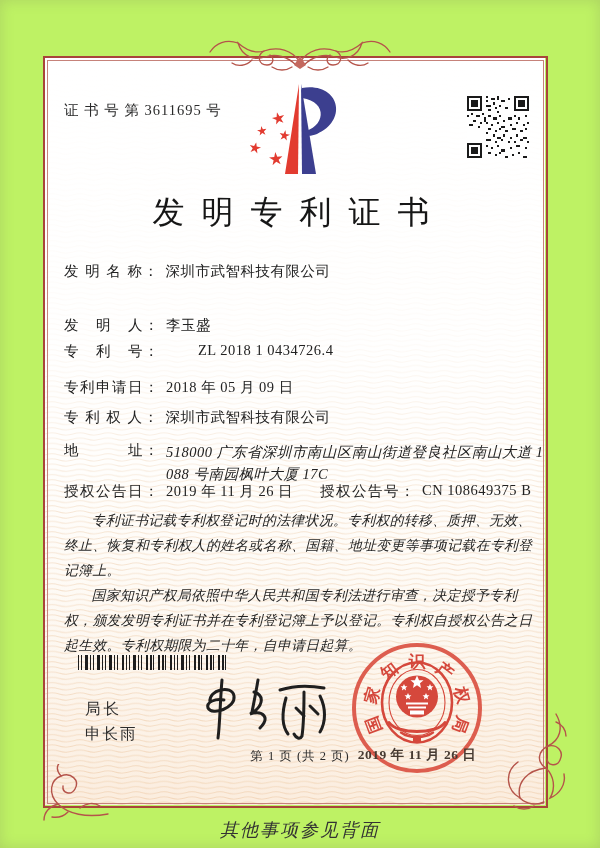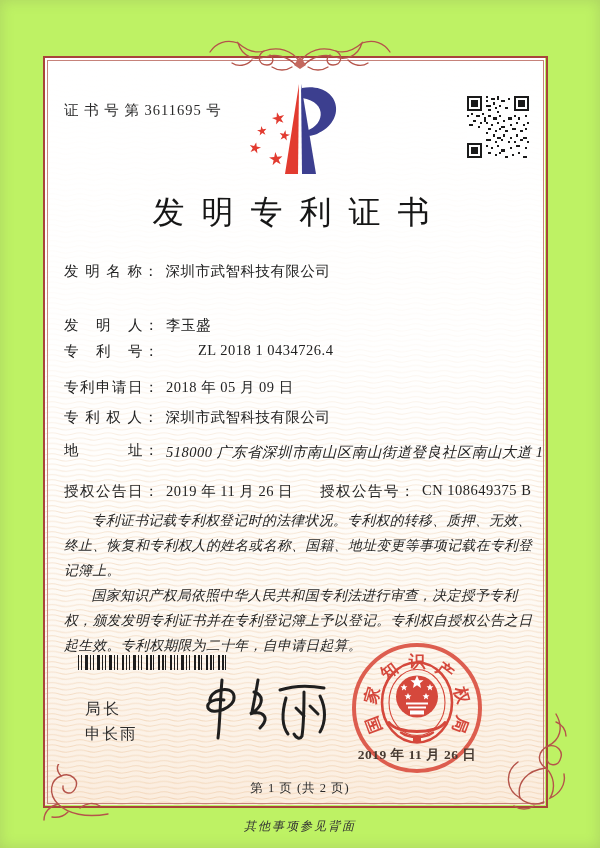--- a/index.html
+++ b/index.html
@@ -70,24 +70,24 @@
   .seal-char:nth-child(2){ transform:rotate(-74deg)  translateY(-46px); }
   .seal-char:nth-child(3){ transform:rotate(-37deg)  translateY(-46px); }
   .seal-char:nth-child(4){ transform:rotate(0deg)    translateY(-46px); }
   .seal-char:nth-child(5){ transform:rotate(37deg)   translateY(-46px); }
   .seal-char:nth-child(6){ transform:rotate(74deg)   translateY(-46px); }
   .seal-char:nth-child(7){ transform:rotate(111deg)  translateY(-46px); }
   .emblem { position:absolute; left:50%; top:50%; transform:translate(-50%,-54%); }
   .seal-date { position:absolute; left:342px; top:746px; width:150px; text-align:center;
     font-size:13.5px; color:#463a31; letter-spacing:0.5px; font-weight:bold; z-index:4; }
 
-  .page-no { position:absolute; left:0; top:780px; width:600px; text-align:center;
+  .page-no { position:absolute; left:0; top:748px; width:600px; text-align:center;
     font-size:12.5px; letter-spacing:1px; color:#2a2a2a; }
   .back-note { position:absolute; left:0; top:818px; width:600px; text-align:center;
-    font-size:12px; font-style:italic; letter-spacing:2px; color:#333; }
+    font-size:18px; font-style:italic; letter-spacing:2px; color:#333; }
 </style>
 </head>
 <body>
 
 <div class="page">
 
   <svg class="texture" width="500" height="748">
     <defs>
       <pattern id="wv" width="28" height="5.2" patternUnits="userSpaceOnUse">
         <path d="M0,2.6 Q7,0.6 14,2.6 T28,2.6" fill="none" stroke="#eccaa7" stroke-width="0.9"></path>
@@ -194,20 +194,21 @@
         <span class="row-value">2018 年 05 月 09 日</span>
       </div>
       <div class="row r5">
         <span class="row-label">专 利 权 人：</span>
         <span class="row-value">深圳市武智科技有限公司</span>
       </div>
       <div class="row r6 addr-wrap">
         <span class="row-label">地　　　址：</span>
         <span class="row-value addr-lines">
           <div>518000 广东省深圳市南山区南山街道登良社区南山大道 1</div>
+          <div>088 号南园枫叶大厦 17C</div>
         </span>
       </div>
       <div class="row r7">
         <span class="row-label">授权公告日：</span>
         <span class="row-value">2019 年 11 月 26 日</span>
       </div>
       <div class="row r7b">
         <span class="row-label">授权公告号：</span>
         <span class="row-value">CN 108649375 B</span>
       </div>

